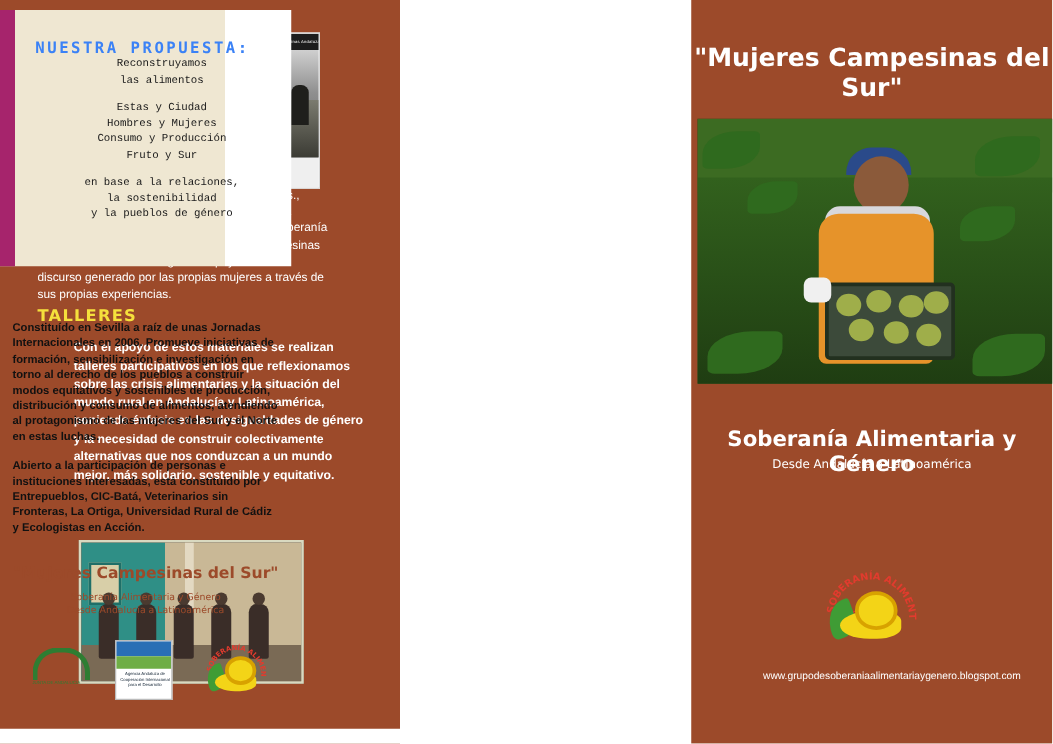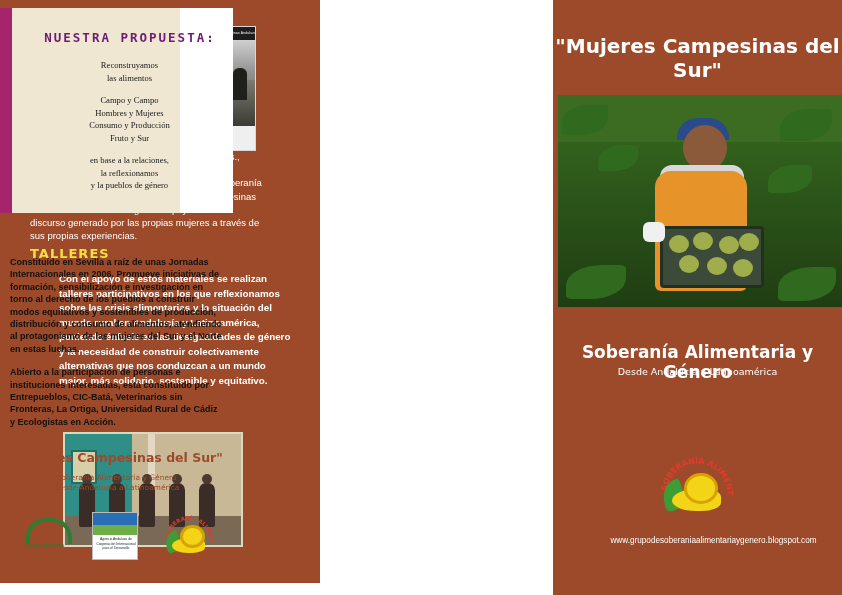--- a/index.html
+++ b/index.html
@@ -213,40 +213,40 @@
   #mid-top-pad {
     position: absolute;
     left: 180px;
     top: 8px;
     width: 53px;
     height: 205px;
     background: #ffffff;
   }
   #propuesta-title {
     position: absolute;
-    left: 16px;
+    left: 0;
     top: 30px;
     width: 228px;
     text-align: center;
-    color: #701a75;
+    color: #3b82f6;
     font-size: 12.5px;
     font-weight: bold;
     letter-spacing: 2px;
     font-family: "DejaVu Sans Mono", monospace;
   }
   #propuesta-body {
     position: absolute;
     left: 0;
-    top: 59px;
+    top: 45px;
     width: 259px;
     text-align: center;
     color: #1a1a1a;
     font-size: 8.6px;
     line-height: 12.5px;
-    font-family: Liberation Serif, serif;
+    font-family: Liberation Mono, monospace;
   }
   #propuesta-body .gap { display:block; height:10px; }
   #grupo-title {
     position: absolute;
     left: 0;
     top: 230px;
     width: 233px;
     text-align: center;
     color: #9c4a2a;
     font-size: 11.5px;
@@ -518,27 +518,27 @@
 
   <div class="panel" id="panel-mid"></div>
   <div id="mid-top-box"></div>
   <div id="mid-top-pad"></div>
 
   <div id="propuesta-title">NUESTRA PROPUESTA:</div>
   <div id="propuesta-body">
     <span>Reconstruyamos</span><br>
     <span>las alimentos</span>
     <span class="gap"></span>
-    <span>Campo y Campo</span><br>
+    <span>Estas y Ciudad</span><br>
     <span>Hombres y Mujeres</span><br>
     <span>Consumo y Producción</span><br>
     <span>Fruto y Sur</span>
     <span class="gap"></span>
     <span>en base a la relaciones,</span><br>
-    <span>la reflexionamos</span><br>
+    <span>la sostenibilidad</span><br>
     <span>y la pueblos de género</span>
   </div>
 
   <div id="grupo-body">
     <p>Constituído en Sevilla a raíz de unas Jornadas Internacionales en 2006. Promueve iniciativas de formación, sensibilización e investigación en torno al derecho de los pueblos a construir modos equitativos y sostenibles de producción, distribución y consumo de alimentos, atendiendo al protagonismo de las mujeres del Sur y el Norte en estas luchas.</p>
     <p>Abierto a la participación de personas e instituciones interesadas, está constituido por Entrepueblos, CIC-Batá, Veterinarios sin Fronteras, La Ortiga, Universidad Rural de Cádiz y  Ecologistas en Acción.</p>
   </div>
 
   <div id="mid-foot-title">"Mujeres Campesinas del Sur"</div>
   <div id="mid-foot-sub">

